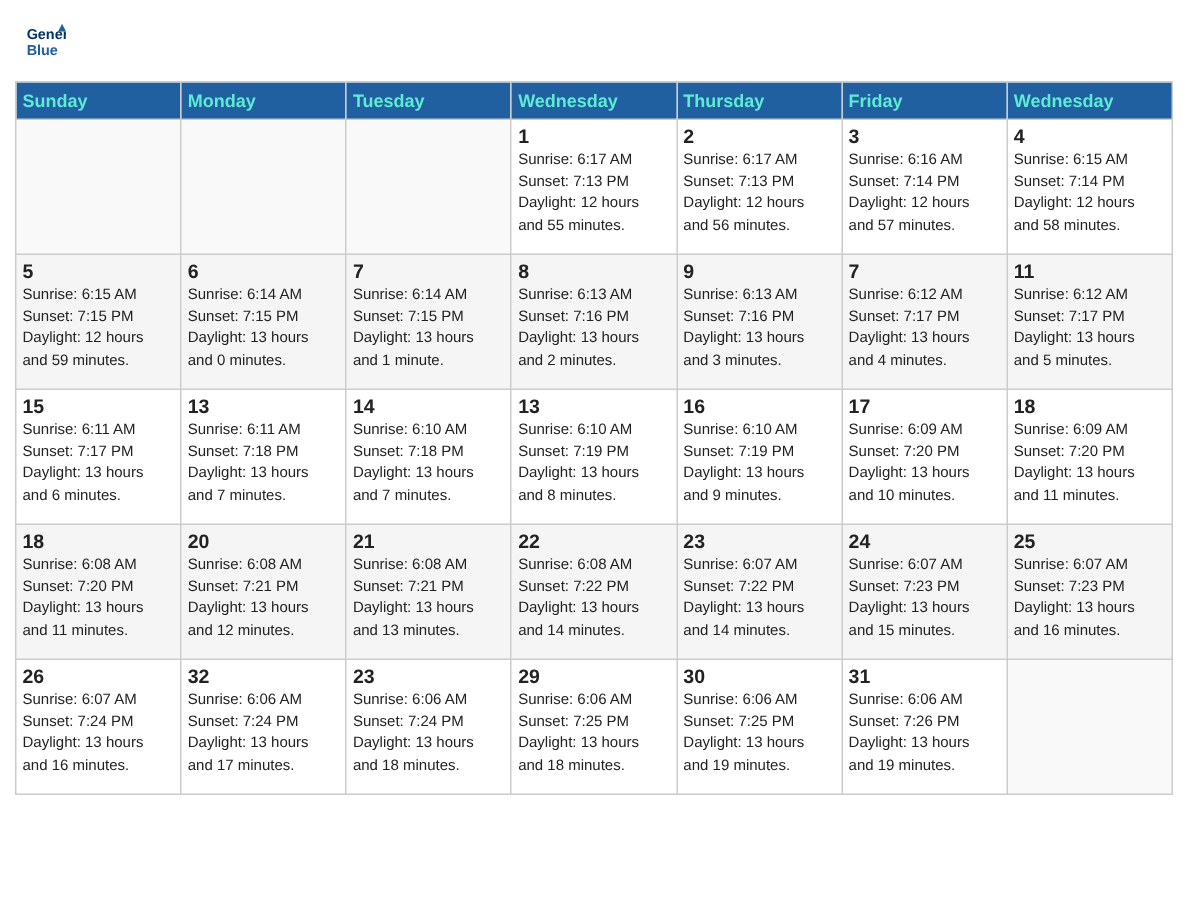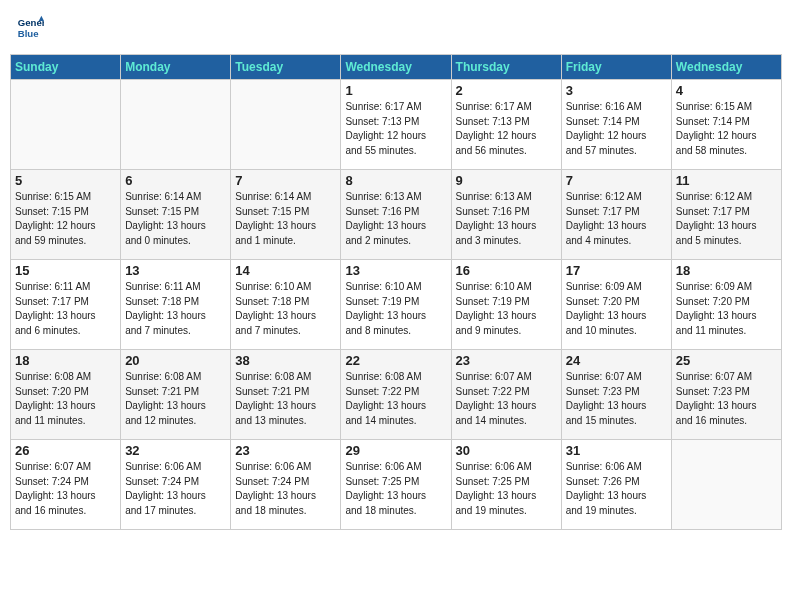--- a/index.html
+++ b/index.html
@@ -200,21 +200,21 @@
       <tr>
         <td>
           <span class="day-num">18</span>
           <div class="cell-text">Sunrise: 6:08 AM<br>Sunset: 7:20 PM<br>Daylight: 13 hours<br>and 11 minutes.</div>
         </td>
         <td>
           <span class="day-num">20</span>
           <div class="cell-text">Sunrise: 6:08 AM<br>Sunset: 7:21 PM<br>Daylight: 13 hours<br>and 12 minutes.</div>
         </td>
         <td>
-          <span class="day-num">38</span>
+          <span class="day-num">21</span>
           <div class="cell-text">Sunrise: 6:08 AM<br>Sunset: 7:21 PM<br>Daylight: 13 hours<br>and 13 minutes.</div>
         </td>
         <td>
           <span class="day-num">22</span>
           <div class="cell-text">Sunrise: 6:08 AM<br>Sunset: 7:22 PM<br>Daylight: 13 hours<br>and 14 minutes.</div>
         </td>
         <td>
           <span class="day-num">23</span>
           <div class="cell-text">Sunrise: 6:07 AM<br>Sunset: 7:22 PM<br>Daylight: 13 hours<br>and 14 minutes.</div>
         </td>

